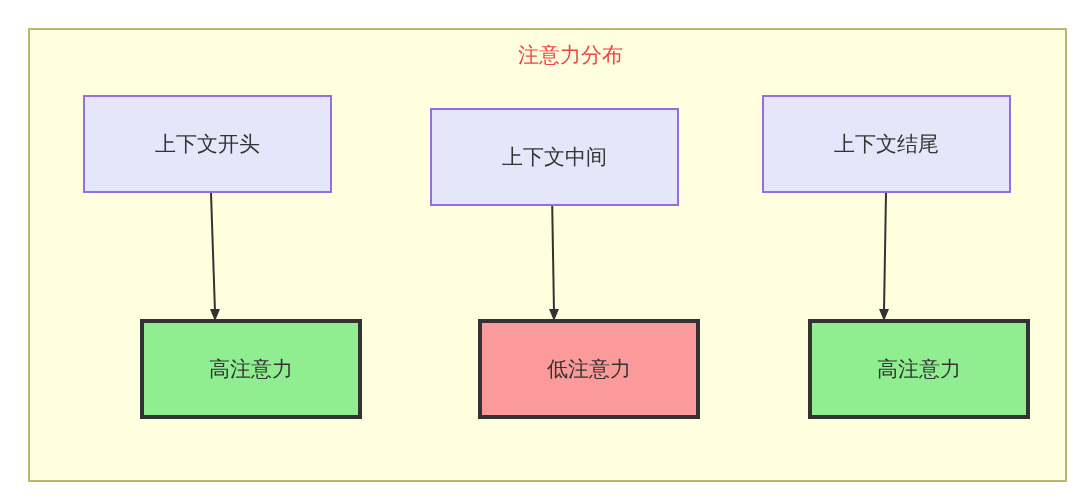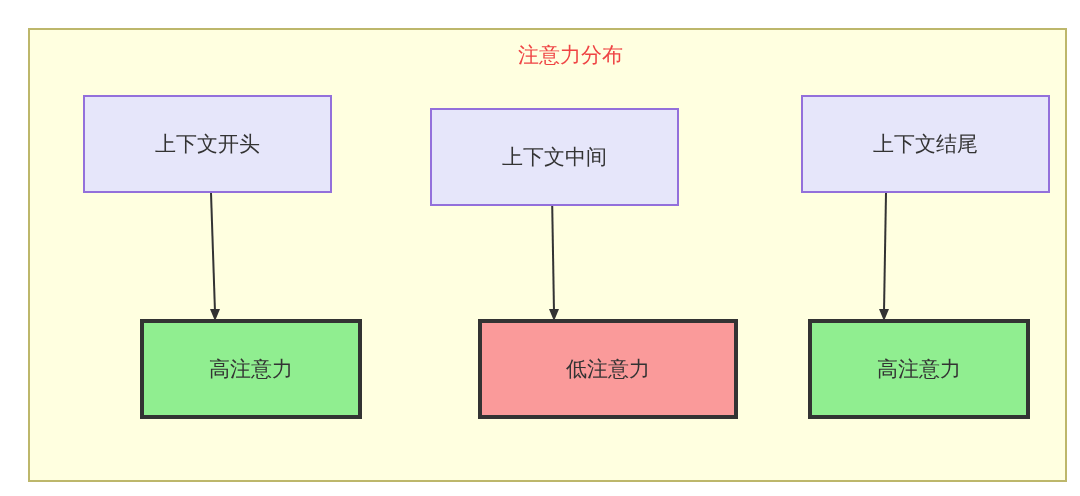--- a/index.html
+++ b/index.html
@@ -114,29 +114,29 @@
     </svg>
 
     <div class="node ctx" style="left:53px; top:65px; width:249px; height:98px;">
       <span>上下文开头</span>
     </div>
 
     <div class="node ctx" style="left:400px; top:78px; width:249px; height:98px;">
       <span>上下文中间</span>
     </div>
 
-    <div class="node ctx" style="left:732px; top:65px; width:249px; height:98px;margin-left:39px;">
+    <div class="node ctx" style="left:732px; top:65px; width:249px; height:98px;">
       <span>上下文结尾</span>
     </div>
 
     <div class="node outcome high" style="left:75px; top:289px; width:222px; height:100px;">
       <span>高注意力</span>
     </div>
 
-    <div class="node outcome low" style="left:413px; top:289px; width:260px; height:100px;">
+    <div class="node outcome low" style="left:413px; top:289px; width:222px; height:100px;">
       <span>低注意力</span>
     </div>
 
     <div class="node outcome high" style="left:743px; top:289px; width:222px; height:100px;">
       <span>高注意力</span>
     </div>
 
   </div>
 </div>
 

